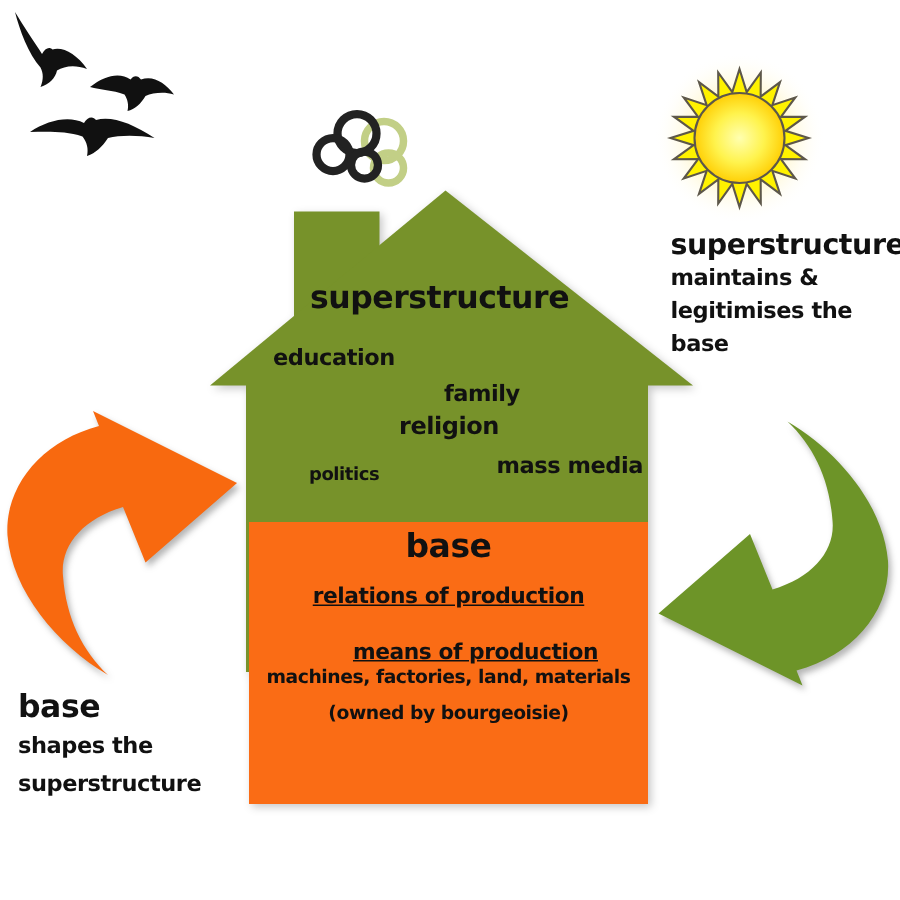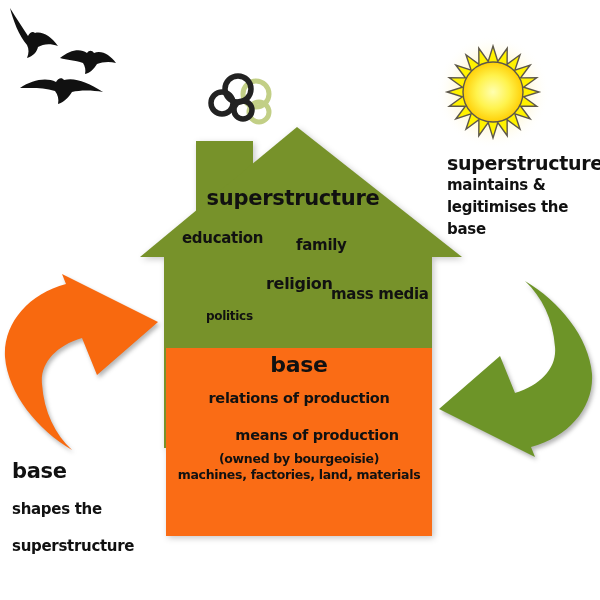--- a/index.html
+++ b/index.html
@@ -5,40 +5,40 @@
   html,body{margin:0;padding:0;background:#fff;}
   .stage{
     position:relative;width:600px;height:600px;overflow:hidden;background:#fff;
     font-family:"DejaVu Sans","Liberation Sans",sans-serif;color:#111;
   }
   .stage svg{position:absolute;left:0;top:0;}
   .label{position:absolute;white-space:nowrap;font-weight:bold;color:#111;letter-spacing:-0.3px;}
   
   .roof-title{left:293px;top:186px;transform:translateX(-50%);font-size:21px;}
   .lbl-education{left:182px;top:229px;font-size:15px;}
-  .lbl-family{left:296px;top:236px;font-size:15px;}
+  .lbl-family{left:296px;top:253px;font-size:15px;}
   .lbl-religion{left:266px;top:274px;font-size:16px;}
   .lbl-politics{left:206px;top:309px;font-size:12px;}
-  .lbl-massmedia{left:331px;top:285px;font-size:15px;}
+  .lbl-massmedia{left:331px;top:301px;font-size:15px;}
   
   .base-panel{position:absolute;left:166px;top:350px;width:266px;text-align:center;font-weight:bold;letter-spacing:-0.3px;}
   .bp-title{font-size:22px;margin-top:2px;}
-  .bp-heading{font-size:14.5px;margin-top:13px;}
+  .bp-heading{font-size:14.5px;margin-top:13px;text-decoration:underline;}
   .bp-heading.mt{margin-top:21px;padding-left:36px;}
   .bp-line{font-size:12.5px;line-height:16px;}
   .bp-line.owned{margin-top:8px;}
   
   .caption-right{position:absolute;left:447px;top:152px;font-weight:bold;letter-spacing:-0.3px;}
   .cap-title-right{font-size:19px;}
   .cap-line{font-size:15px;line-height:22px;white-space:nowrap;}
   .caption-right .cap-line:first-of-type{margin-top:4px;}
   
   .caption-left{position:absolute;left:12px;top:459px;font-weight:bold;letter-spacing:-0.3px;}
   .cap-title-left{font-size:21px;}
-  .caption-left .cap-line{font-size:15px;line-height:21px;margin-top:16px;}
+  .caption-left .cap-line{font-size:15px;line-height:21px;margin-top:4px;}
   .caption-left .cap-line:first-of-type{margin-top:6px;}
   
   .house-g{filter:drop-shadow(2px 2px 3px rgba(0,0,0,.22));}
   .arrow-orange-use{filter:drop-shadow(2px 3px 2px rgba(90,90,90,.45));}
   .arrow-green-use{filter:drop-shadow(-2px -3px 2px rgba(90,90,90,.45));}
   .sun-outline{stroke:#5d574a;stroke-width:1.4;}
 </style>
 </head>
 <body>
 
@@ -105,22 +105,22 @@
   <div class="label lbl-education">education</div>
   <div class="label lbl-family">family</div>
   <div class="label lbl-religion">religion</div>
   <div class="label lbl-politics">politics</div>
   <div class="label lbl-massmedia">mass media</div>
 
   <div class="base-panel">
     <div class="bp-title">base</div>
     <div class="bp-heading">relations of production</div>
     <div class="bp-heading mt">means of production</div>
+    <div class="bp-line">machines, factories, land, materials</div>
     <div class="bp-line owned">(owned by bourgeoisie)</div>
-    <div class="bp-line">machines, factories, land, materials</div>
   </div>
 
   <div class="caption-right">
     <div class="cap-title-right">superstructure</div>
     <div class="cap-line">maintains &amp;</div>
     <div class="cap-line">legitimises the</div>
     <div class="cap-line">base</div>
   </div>
 
   <div class="caption-left">

